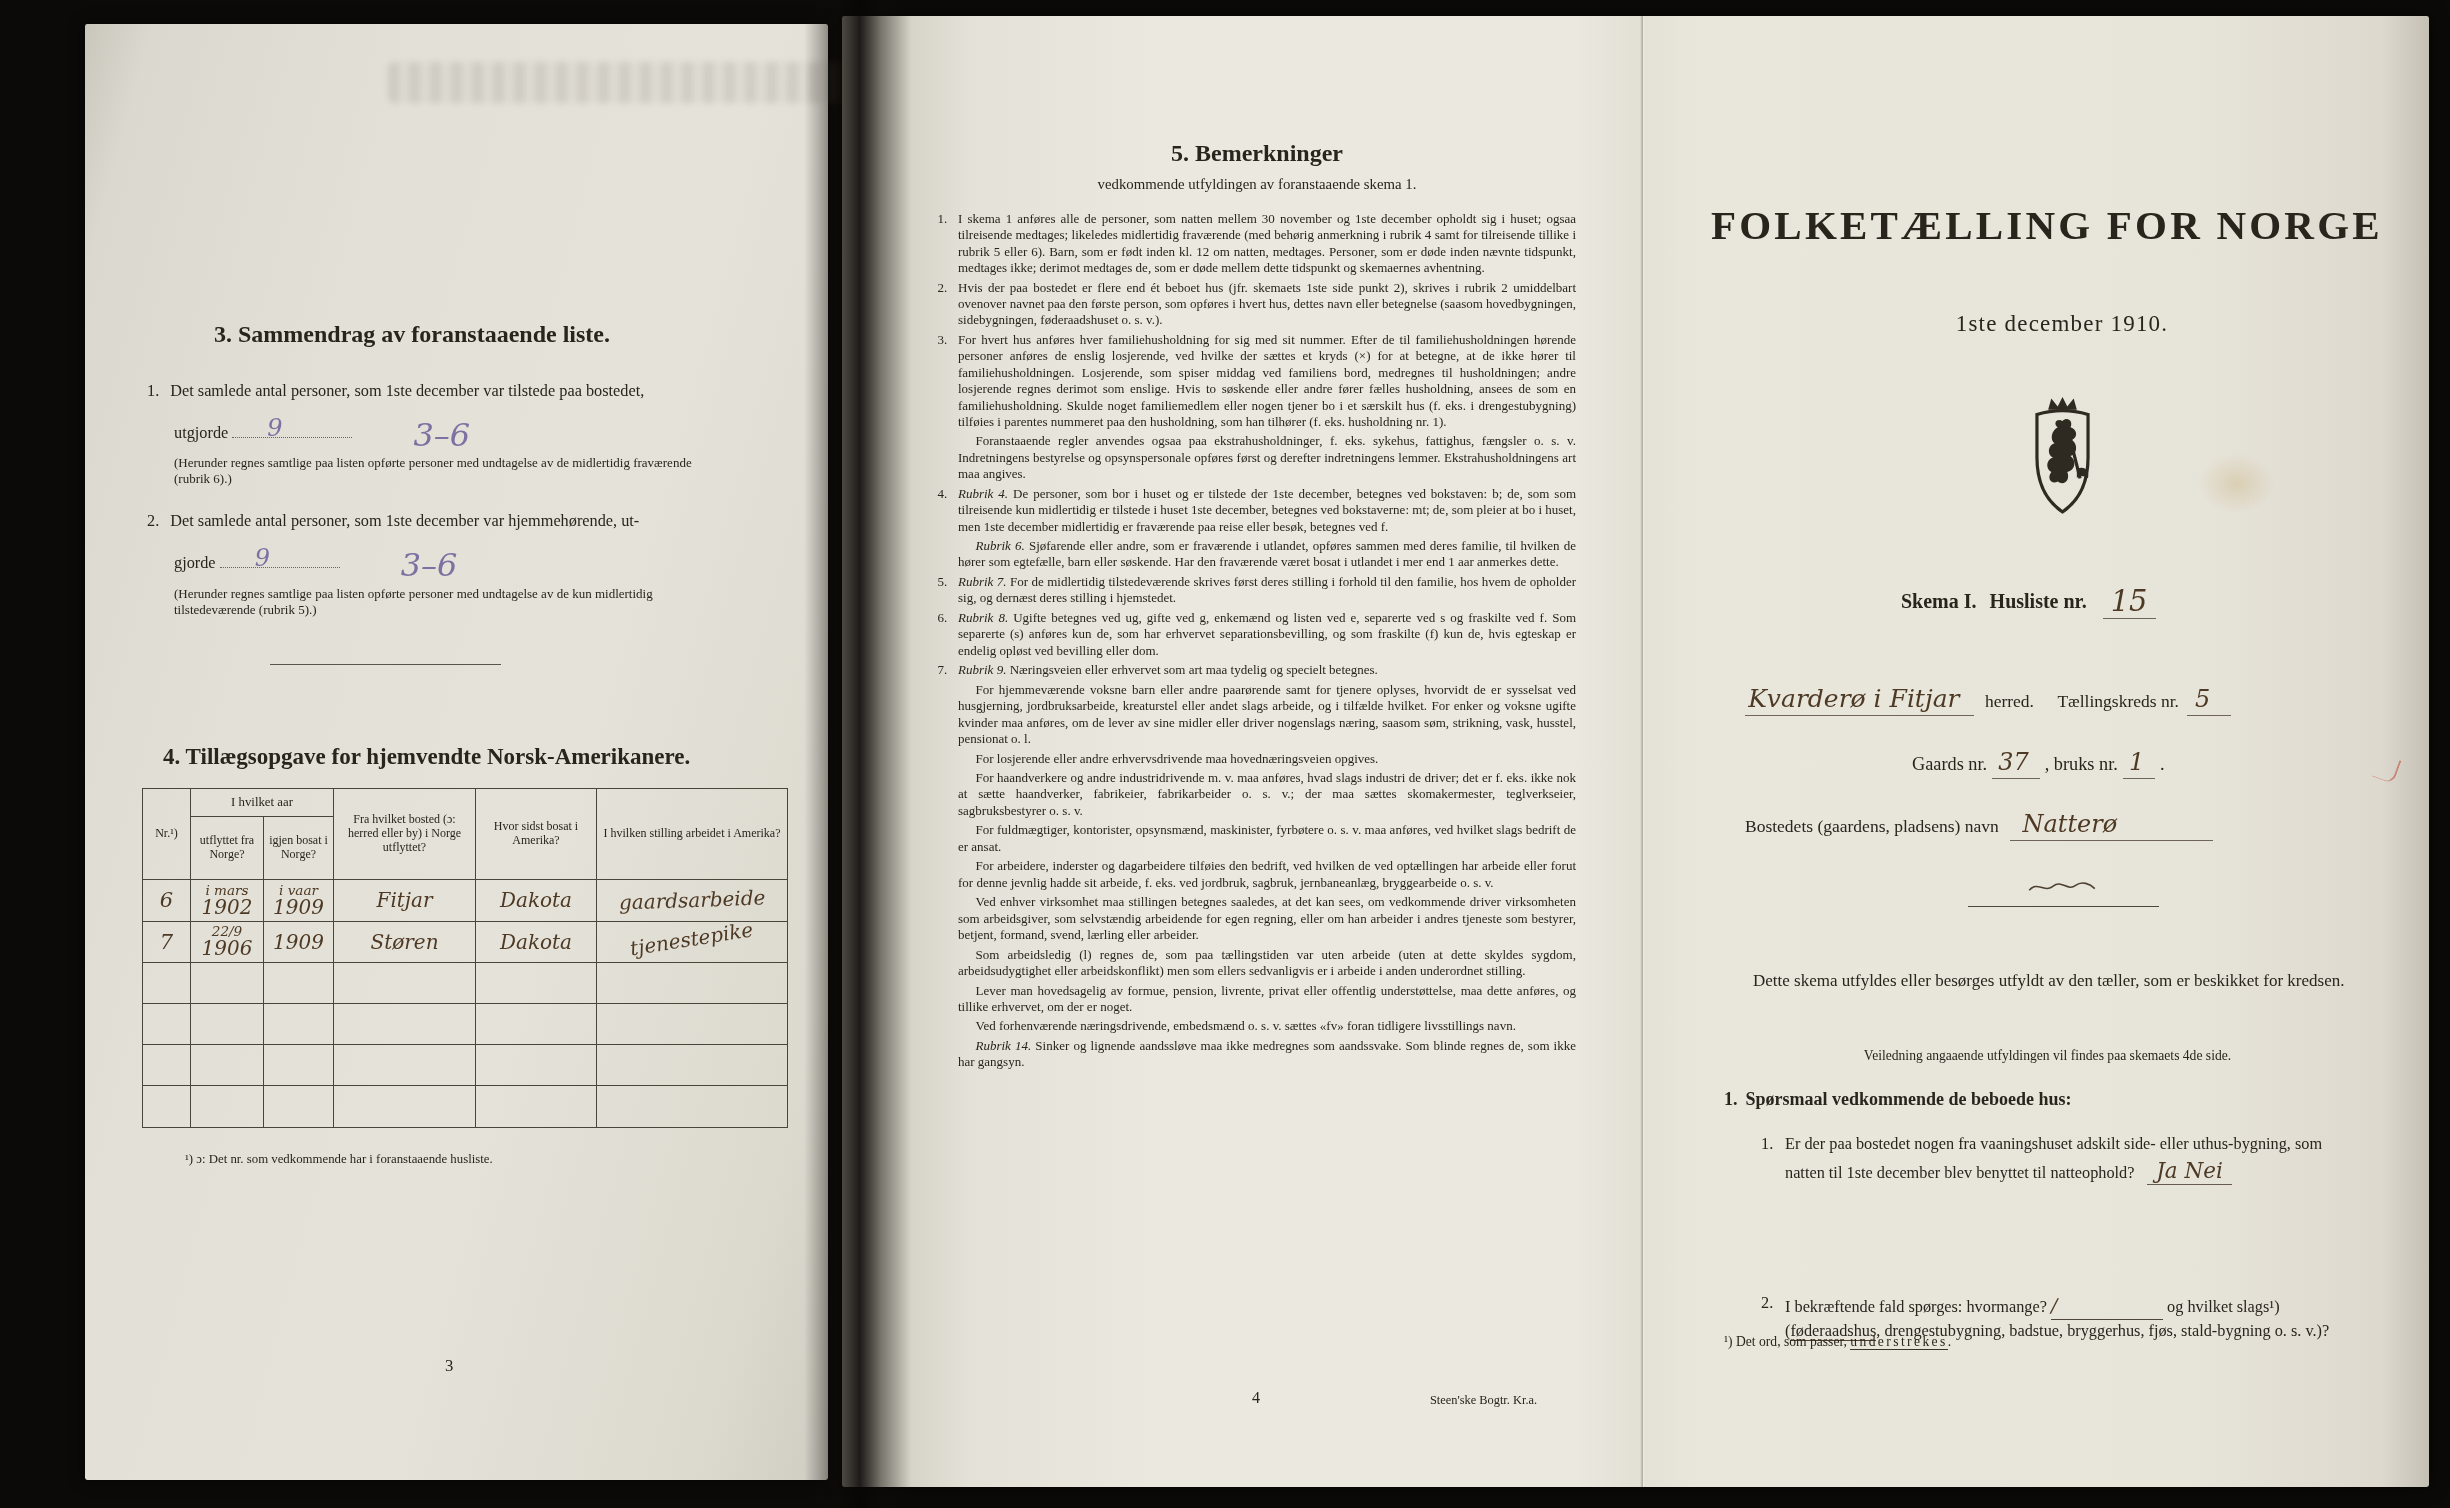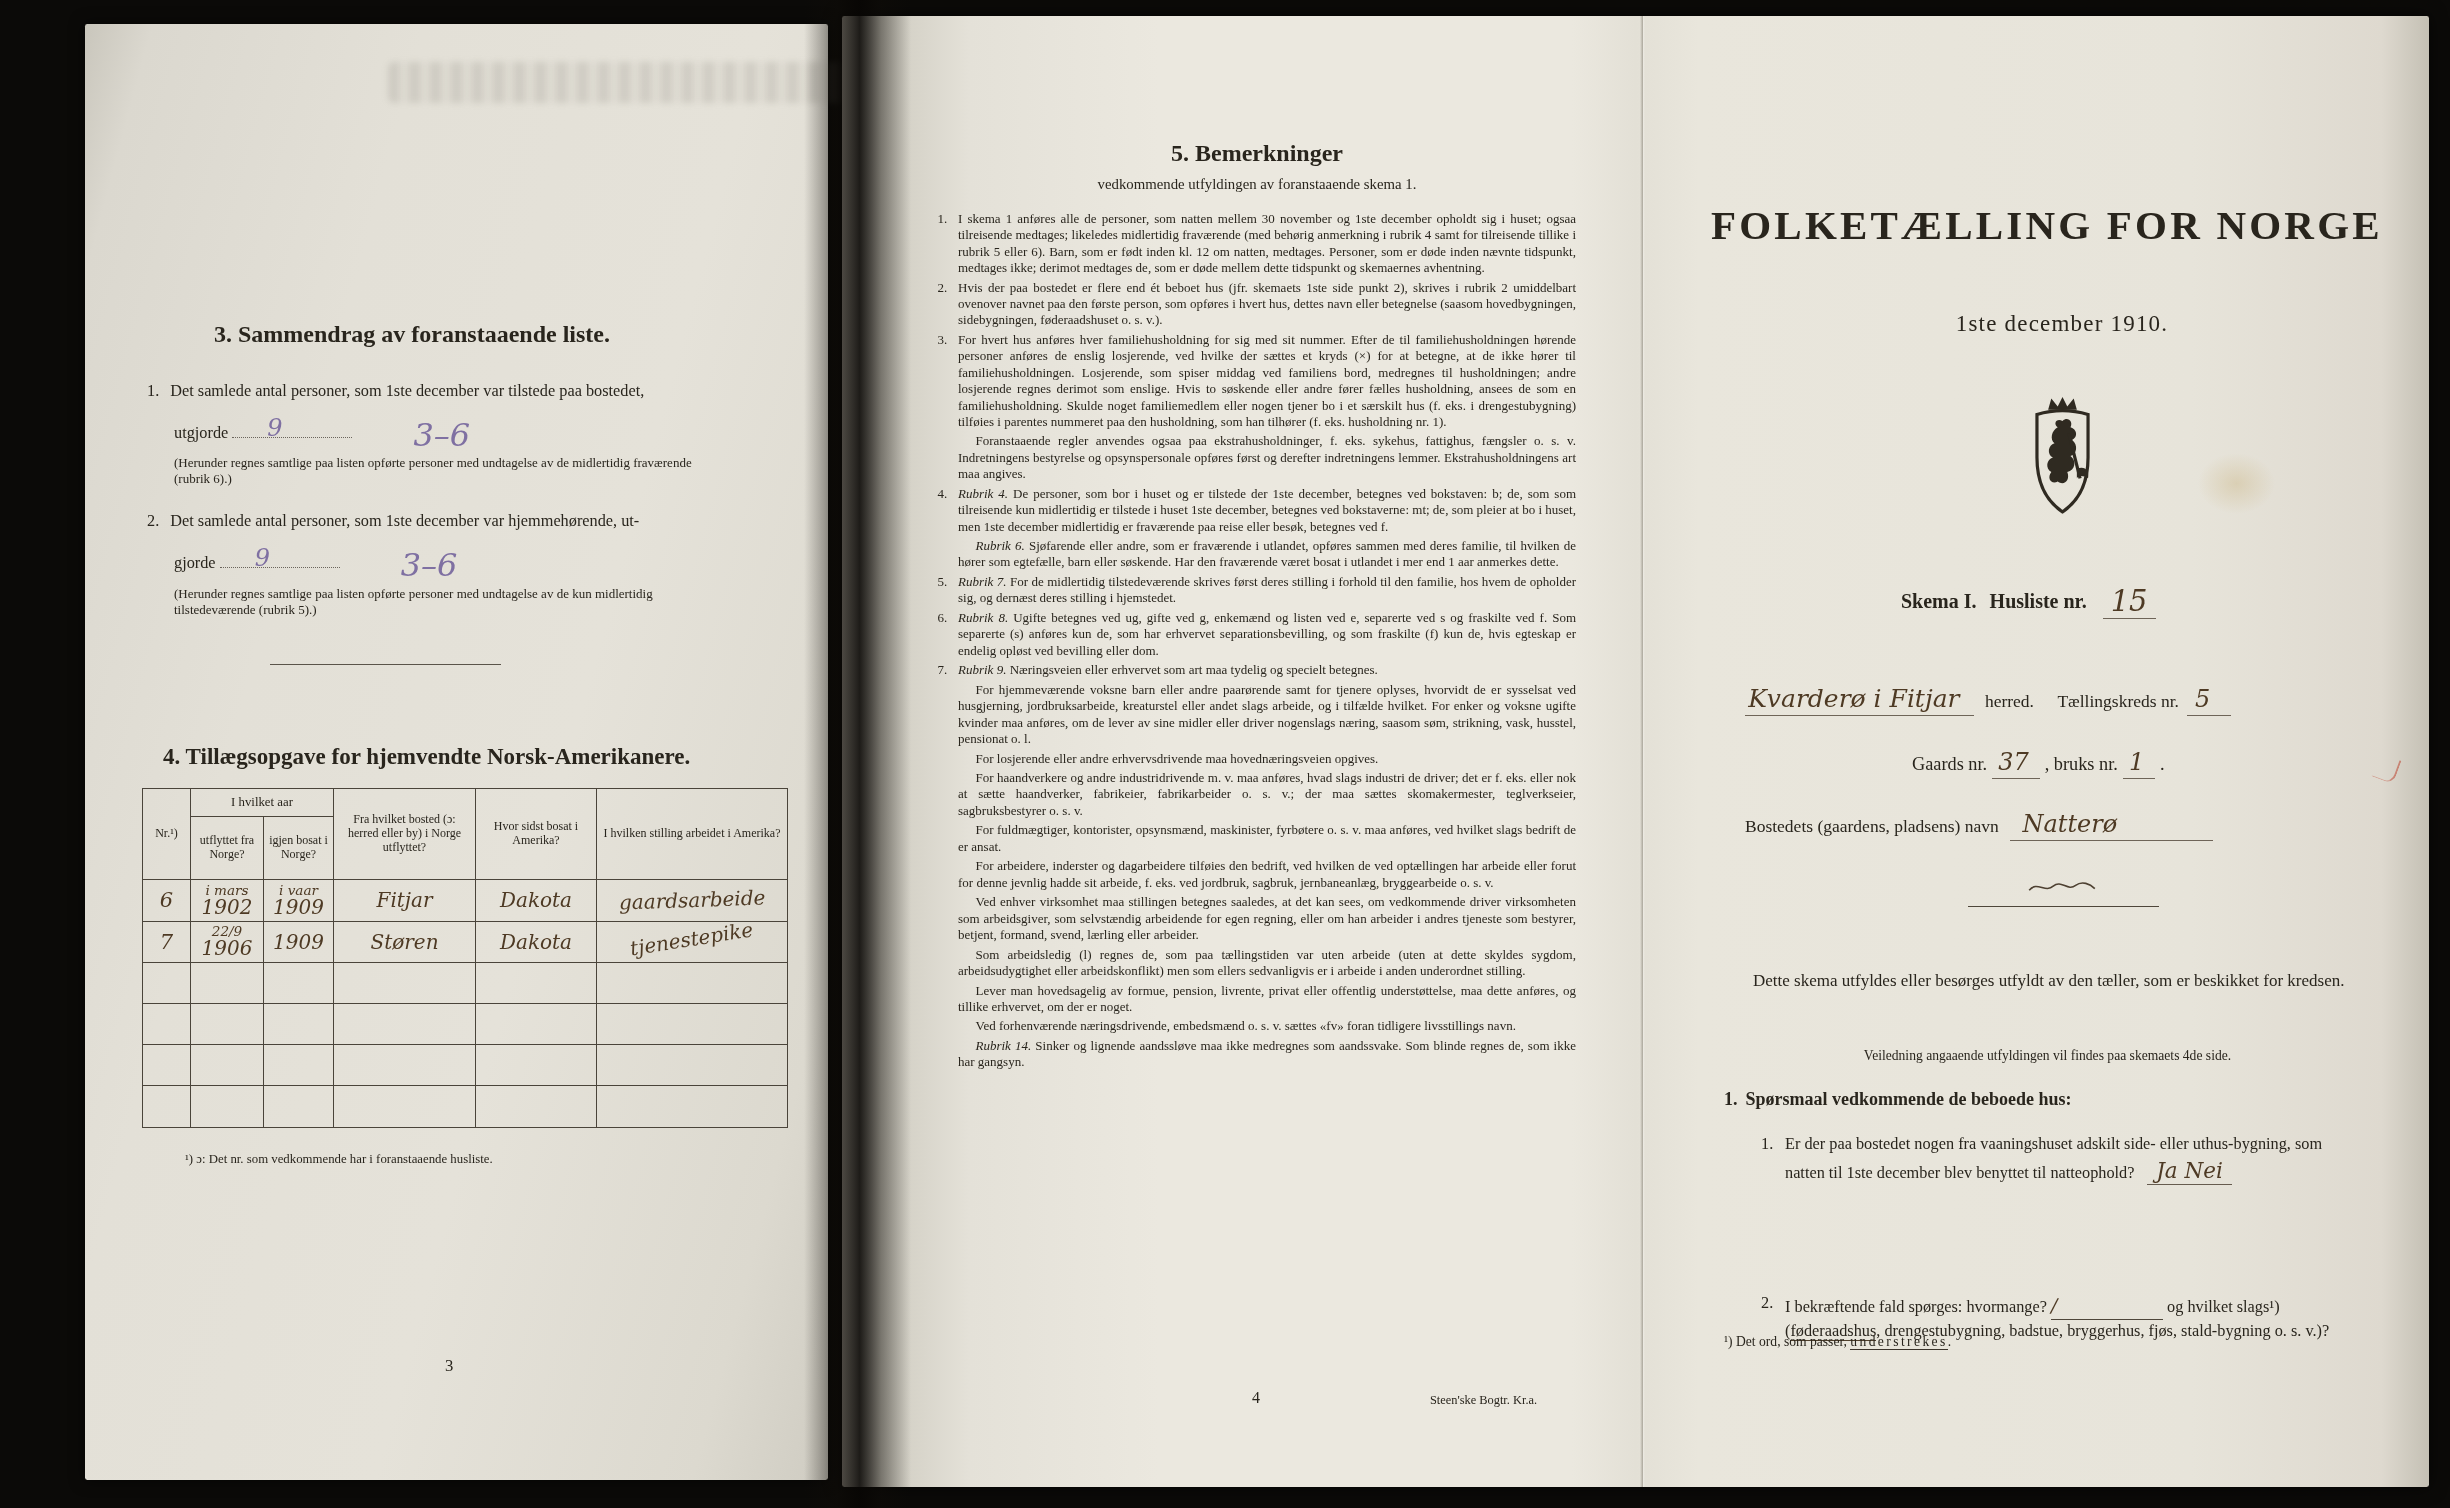--- a/index.html
+++ b/index.html
@@ -246,21 +246,21 @@
       <div class="blk"><span class="num">2.</span><span class="lead"></span><span>Hvis der paa bostedet er flere end ét beboet hus (jfr. skemaets 1ste side punkt 2), skrives i rubrik 2 umiddelbart ovenover navnet paa den første person, som opføres i hvert hus, dettes navn eller betegnelse (saasom hovedbygningen, sidebygningen, føderaadshuset o. s. v.).</span></div>
       <div class="blk"><span class="num">3.</span><span class="lead"></span><span>For hvert hus anføres hver familiehusholdning for sig med sit nummer. Efter de til familiehusholdningen hørende personer anføres de enslig losjerende, ved hvilke der sættes et kryds (×) for at betegne, at de ikke hører til familiehusholdningen. Losjerende, som spiser middag ved familiens bord, medregnes til husholdningen; andre losjerende regnes derimot som enslige. Hvis to søskende eller andre fører fælles husholdning, ansees de som en familiehusholdning. Skulde noget familiemedlem eller nogen tjener bo i et særskilt hus (f. eks. i drengestubygning) tilføies i parentes nummeret paa den husholdning, som han tilhører (f. eks. husholdning nr. 1).</span></div>
       <div class="blk ind"><span class="num"></span><span class="lead"></span><span>Foranstaaende regler anvendes ogsaa paa ekstrahusholdninger, f. eks. sykehus, fattighus, fængsler o. s. v. Indretningens bestyrelse og opsynspersonale opføres først og derefter indretningens lemmer. Ekstrahusholdningens art maa angives.</span></div>
       <div class="blk"><span class="num">4.</span><span class="lead">Rubrik 4.</span><span> De personer, som bor i huset og er tilstede der 1ste december, betegnes ved bokstaven: b; de, som som tilreisende kun midlertidig er tilstede i huset 1ste december, betegnes ved bokstaverne: mt; de, som pleier at bo i huset, men 1ste december midlertidig er fraværende paa reise eller besøk, betegnes ved f.</span></div>
       <div class="blk ind"><span class="num"></span><span class="lead">Rubrik 6.</span><span> Sjøfarende eller andre, som er fraværende i utlandet, opføres sammen med deres familie, til hvilken de hører som egtefælle, barn eller søskende. Har den fraværende været bosat i utlandet i mer end 1 aar anmerkes dette.</span></div>
       <div class="blk"><span class="num">5.</span><span class="lead">Rubrik 7.</span><span> For de midlertidig tilstedeværende skrives først deres stilling i forhold til den familie, hos hvem de opholder sig, og dernæst deres stilling i hjemstedet.</span></div>
       <div class="blk"><span class="num">6.</span><span class="lead">Rubrik 8.</span><span> Ugifte betegnes ved ug, gifte ved g, enkemænd og listen ved e, separerte ved s og fraskilte ved f. Som separerte (s) anføres kun de, som har erhvervet separationsbevilling, og som fraskilte (f) kun de, hvis egteskap er endelig opløst ved bevilling eller dom.</span></div>
       <div class="blk"><span class="num">7.</span><span class="lead">Rubrik 9.</span><span> Næringsveien eller erhvervet som art maa tydelig og specielt betegnes.</span></div>
       <div class="blk ind"><span class="num"></span><span class="lead"></span><span>For hjemmeværende voksne barn eller andre paarørende samt for tjenere oplyses, hvorvidt de er sysselsat ved husgjerning, jordbruksarbeide, kreaturstel eller andet slags arbeide, og i tilfælde hvilket. For enker og voksne ugifte kvinder maa anføres, om de lever av sine midler eller driver nogenslags næring, saasom søm, strikning, vask, husstel, pensionat o. l.</span></div>
       <div class="blk ind"><span class="num"></span><span class="lead"></span><span>For losjerende eller andre erhvervsdrivende maa hovednæringsveien opgives.</span></div>
-      <div class="blk ind"><span class="num"></span><span class="lead"></span><span>For haandverkere og andre industridrivende m. v. maa anføres, hvad slags industri de driver; det er f. eks. eller nok at sætte haandverker, fabrikeier, fabrikarbeider o. s. v.; der maa sættes skomakermester, teglverkseier, sagbruksbestyrer o. s. v.</span></div>
+      <div class="blk ind"><span class="num"></span><span class="lead"></span><span>For haandverkere og andre industridrivende m. v. maa anføres, hvad slags industri de driver; det er f. eks. ikke nok at sætte haandverker, fabrikeier, fabrikarbeider o. s. v.; der maa sættes skomakermester, teglverkseier, sagbruksbestyrer o. s. v.</span></div>
       <div class="blk ind"><span class="num"></span><span class="lead"></span><span>For fuldmægtiger, kontorister, opsynsmænd, maskinister, fyrbøtere o. s. v. maa anføres, ved hvilket slags bedrift de er ansat.</span></div>
       <div class="blk ind"><span class="num"></span><span class="lead"></span><span>For arbeidere, inderster og dagarbeidere tilføies den bedrift, ved hvilken de ved optællingen har arbeide eller forut for denne jevnlig hadde sit arbeide, f. eks. ved jordbruk, sagbruk, jernbaneanlæg, bryggearbeide o. s. v.</span></div>
       <div class="blk ind"><span class="num"></span><span class="lead"></span><span>Ved enhver virksomhet maa stillingen betegnes saaledes, at det kan sees, om vedkommende driver virksomheten som arbeidsgiver, som selvstændig arbeidende for egen regning, eller om han arbeider i andres tjeneste som bestyrer, betjent, formand, svend, lærling eller arbeider.</span></div>
       <div class="blk ind"><span class="num"></span><span class="lead"></span><span>Som arbeidsledig (l) regnes de, som paa tællingstiden var uten arbeide (uten at dette skyldes sygdom, arbeidsudygtighet eller arbeidskonflikt) men som ellers sedvanligvis er i arbeide i anden underordnet stilling.</span></div>
       <div class="blk ind"><span class="num"></span><span class="lead"></span><span>Lever man hovedsagelig av formue, pension, livrente, privat eller offentlig understøttelse, maa dette anføres, og tillike erhvervet, om der er noget.</span></div>
       <div class="blk ind"><span class="num"></span><span class="lead"></span><span>Ved forhenværende næringsdrivende, embedsmænd o. s. v. sættes «fv» foran tidligere livsstillings navn.</span></div>
       <div class="blk ind"><span class="num"></span><span class="lead">Rubrik 14.</span><span> Sinker og lignende aandssløve maa ikke medregnes som aandssvake. Som blinde regnes de, som ikke har gangsyn.</span></div>
     </div>
 
     <div id="pg4" class="abs">4</div>

